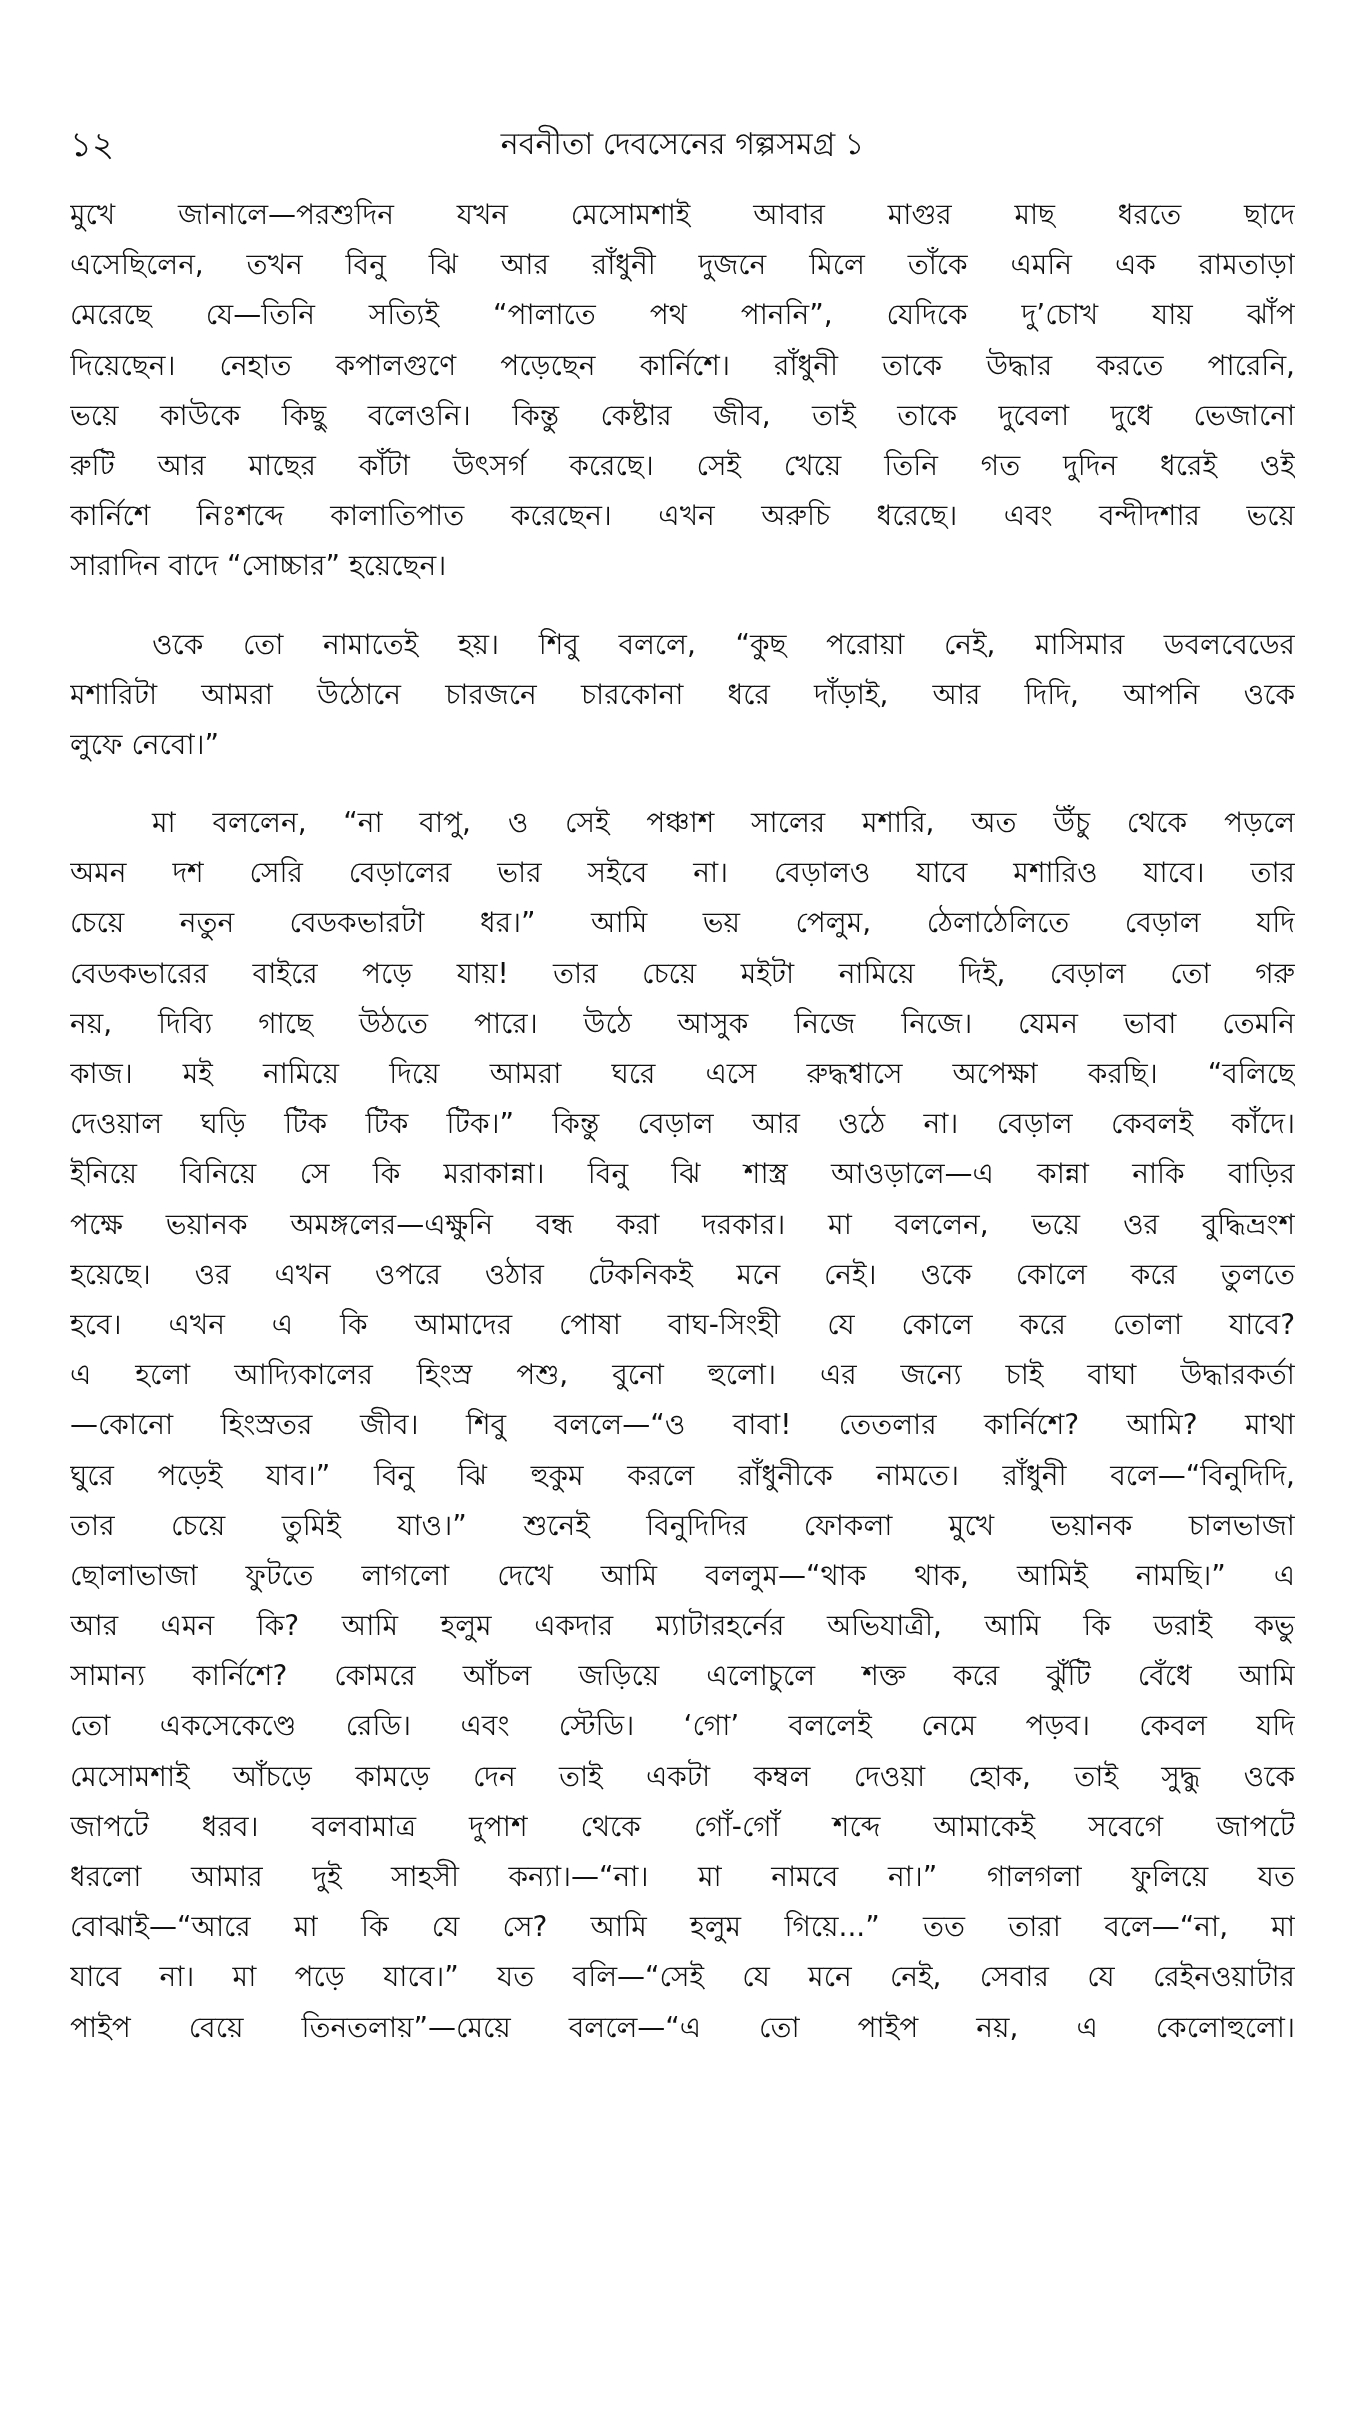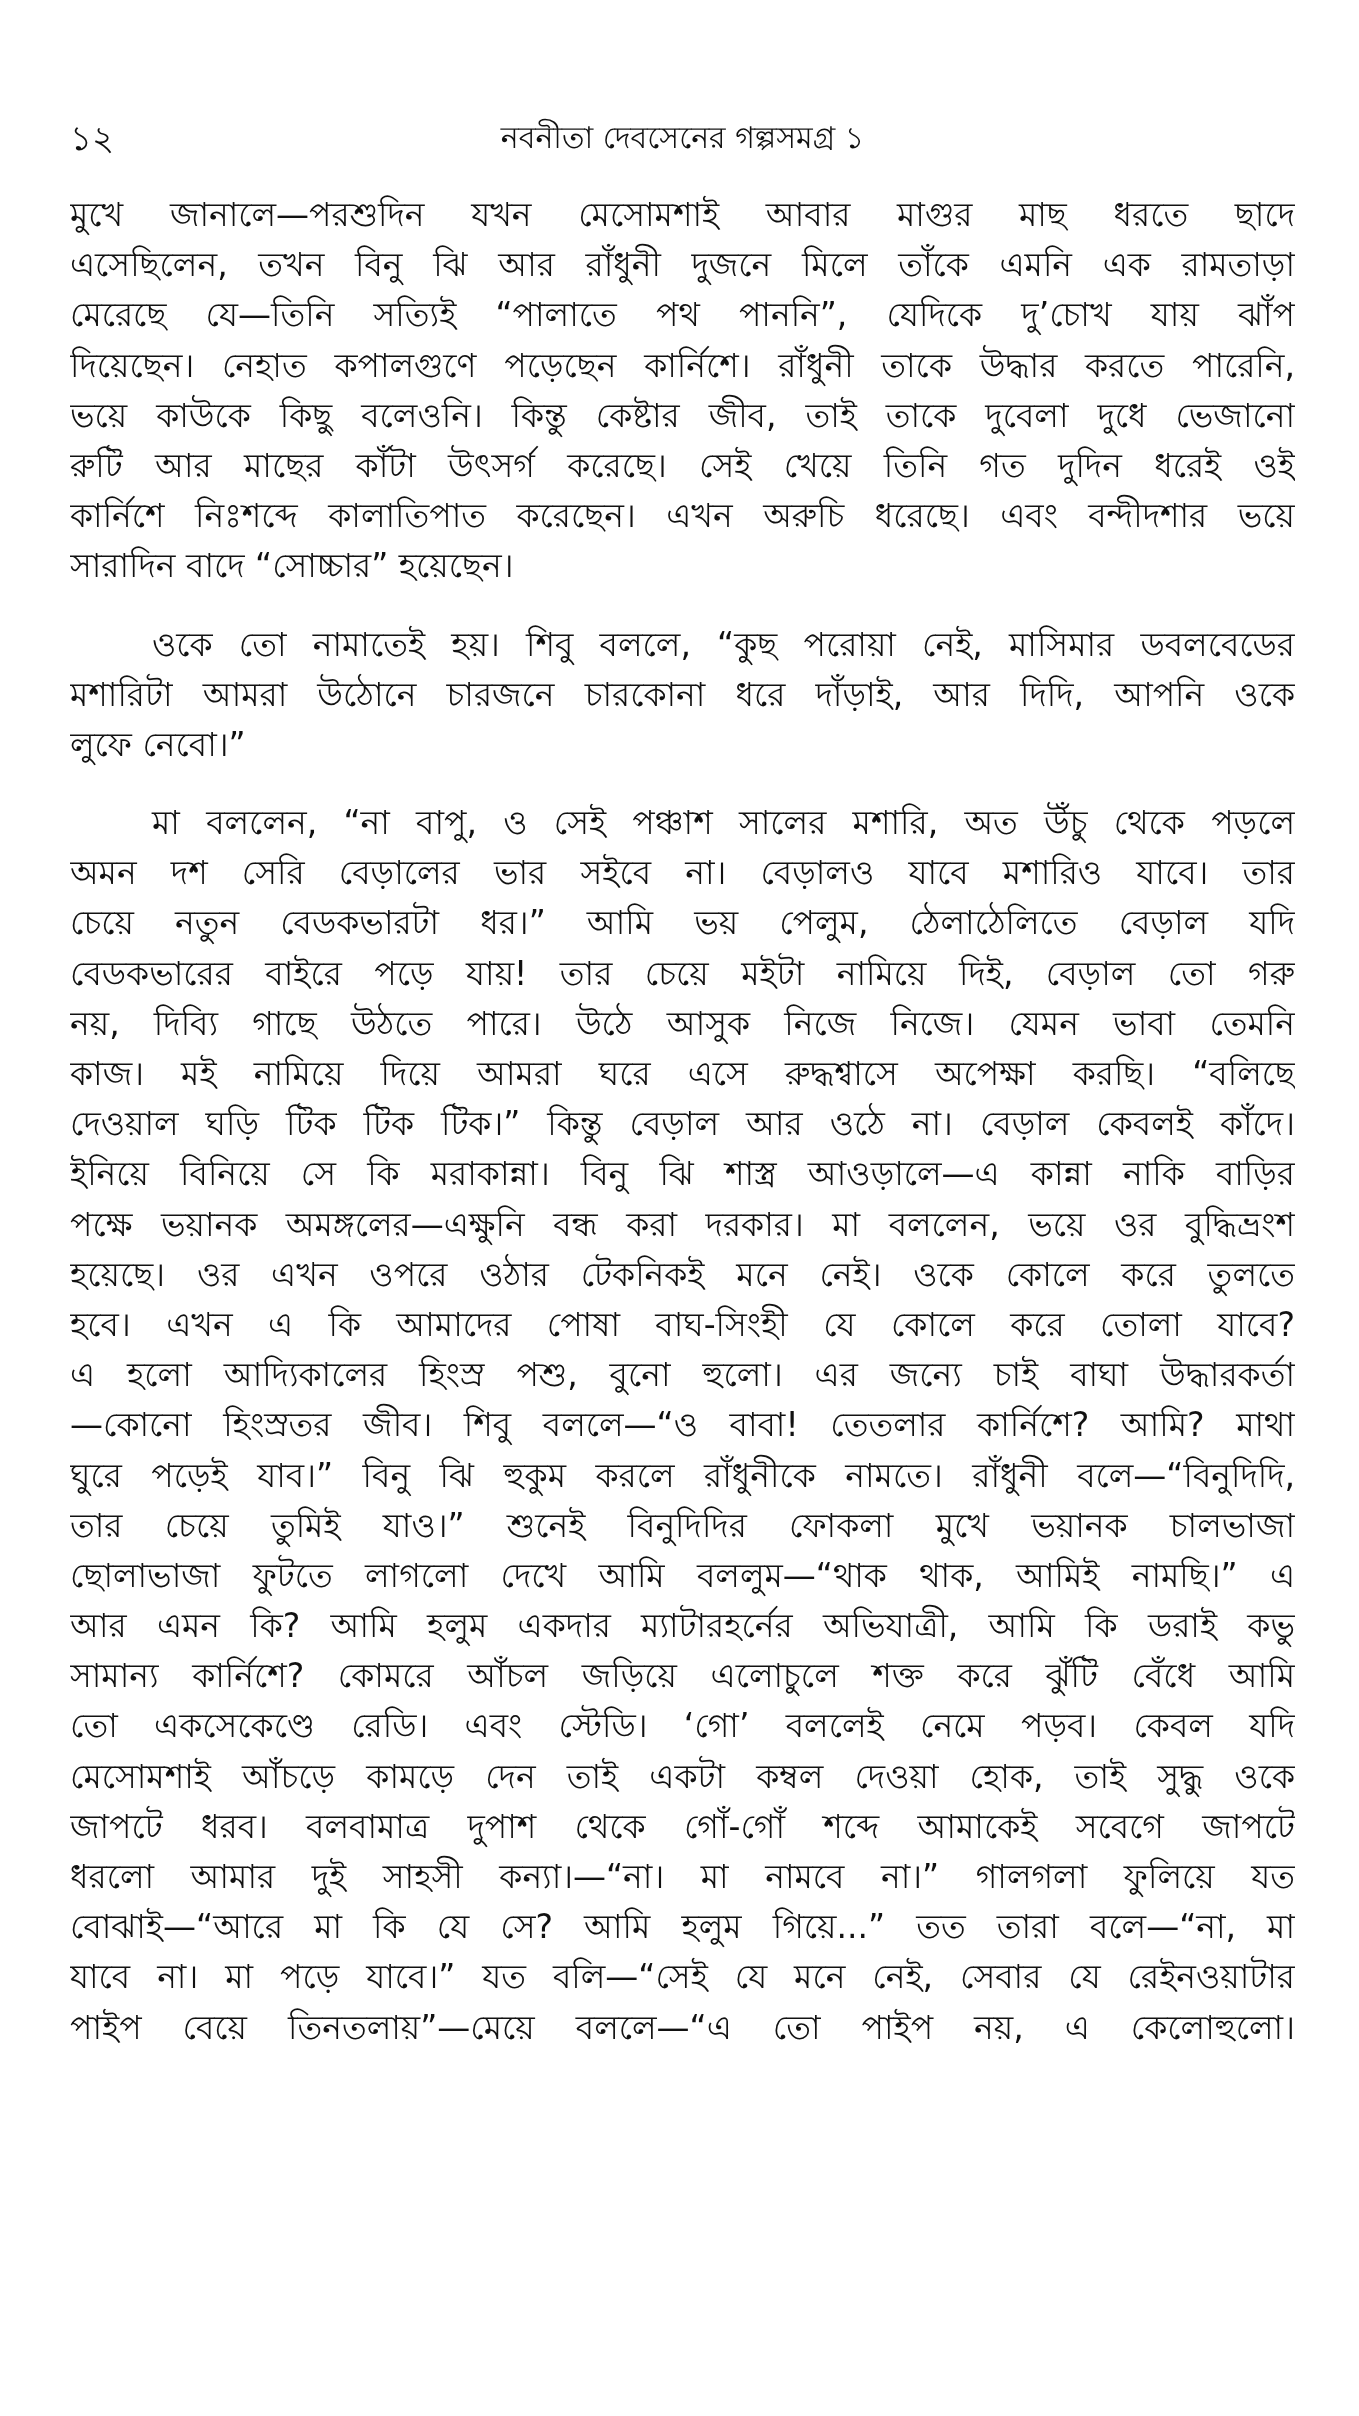--- a/index.html
+++ b/index.html
@@ -2,34 +2,34 @@
 <html><head>
 <meta charset="utf-8">
 <style>
   html, body { margin: 0; padding: 0; background: #ffffff; }
   body {
     width: 1359px; height: 2416px; position: relative; overflow: hidden;
     color: #111111;
     font-family: "DejaVu Sans", "Liberation Sans", sans-serif;
   }
   .page-header {
-    position: absolute; top: 113px; left: 70px; width: 1225px; height: 50px;
+    position: absolute; top: 119px; left: 70px; width: 1225px; height: 50px;
   }
   .page-number {
     position: absolute; left: 0; top: 0; font-size: 34px; line-height: 50px;
   }
   .running-title {
     position: absolute; left: 0; right: 0; top: 0; text-align: center;
     font-size: 30px; line-height: 50px;
   }
   .text-block {
     position: absolute; top: 190px; left: 70px; width: 1225px;
   }
   .line {
-    height: 50.2px; line-height: 50.2px; font-size: 33px;
+    height: 50.2px; line-height: 50.2px; font-size: 28px;
     white-space: nowrap; text-align: justify; text-align-last: justify;
     overflow: hidden;
   }
   .line.last { text-align-last: left; }
   .line.indent { padding-left: 82px; margin-top: 28px; }
 </style>
 </head>
 <body>
 
 <div class="page-header">

